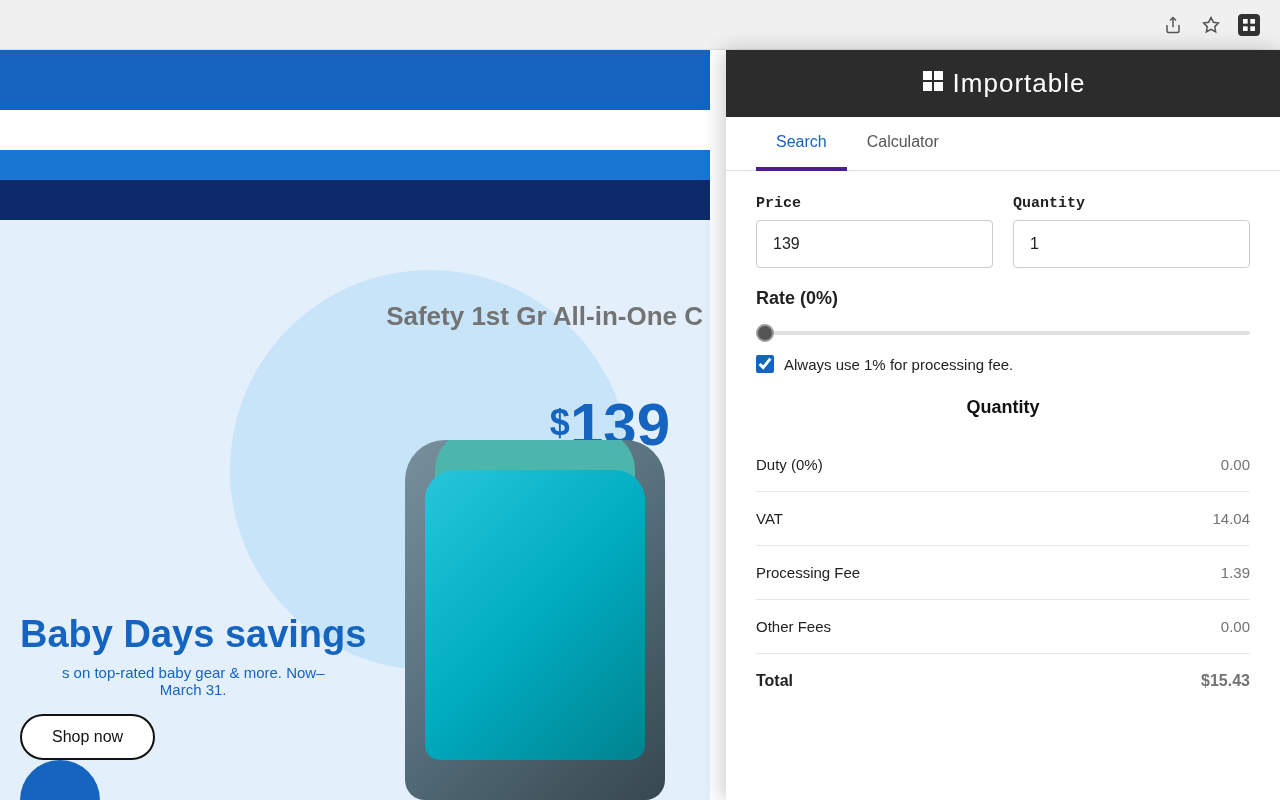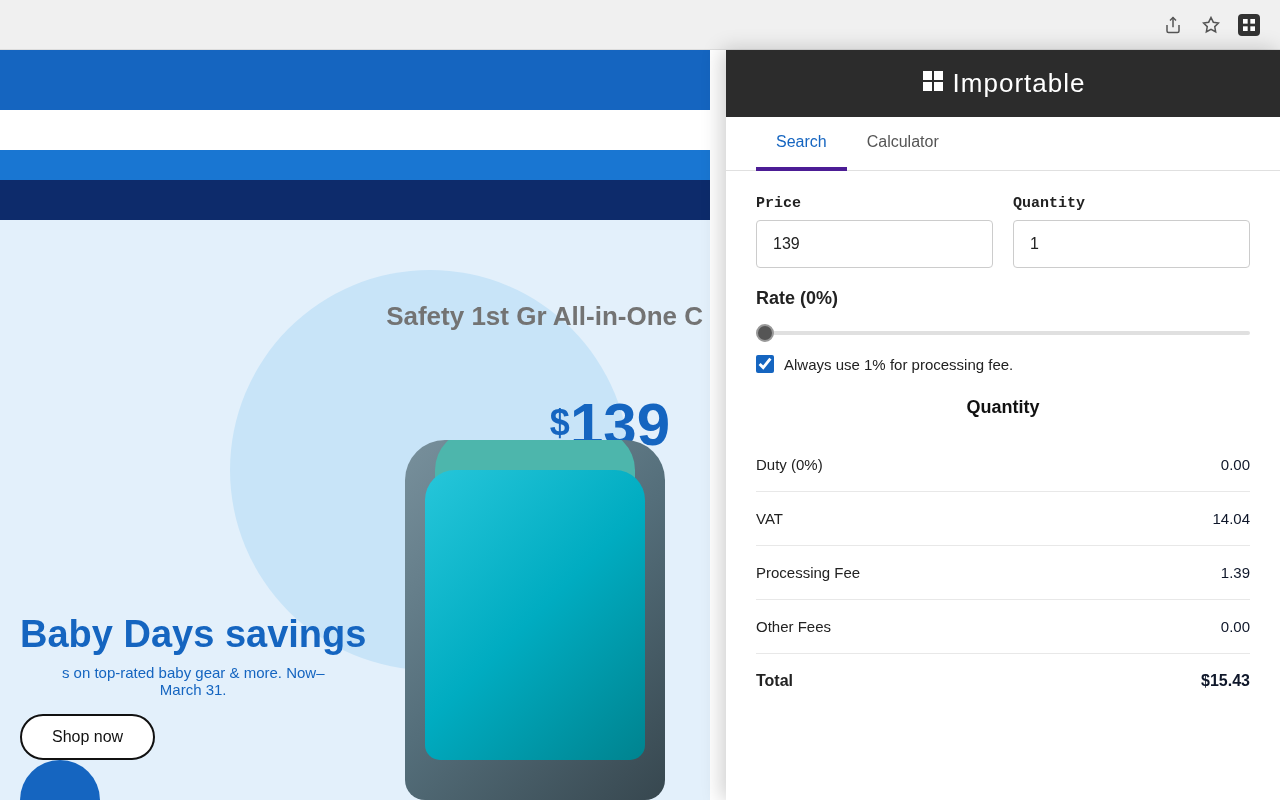--- a/index.html
+++ b/index.html
@@ -376,21 +376,21 @@
       border-bottom: none;
     }
 
     .result-label {
       font-size: 15px;
       color: #222;
     }
 
     .result-value {
       font-size: 15px;
-      color: #0f172a;
+      color: #737373;
       font-weight: 400;
     }
 
     .result-row.total-row .result-label,
     .result-row.total-row .result-value {
       font-weight: 600;
       font-size: 16px;
     }
   </style>
 </head>

